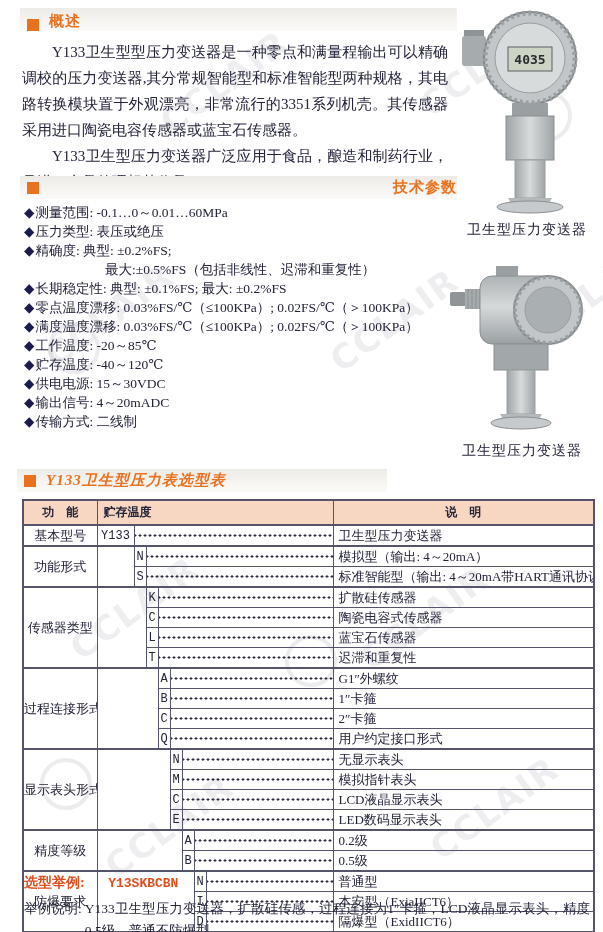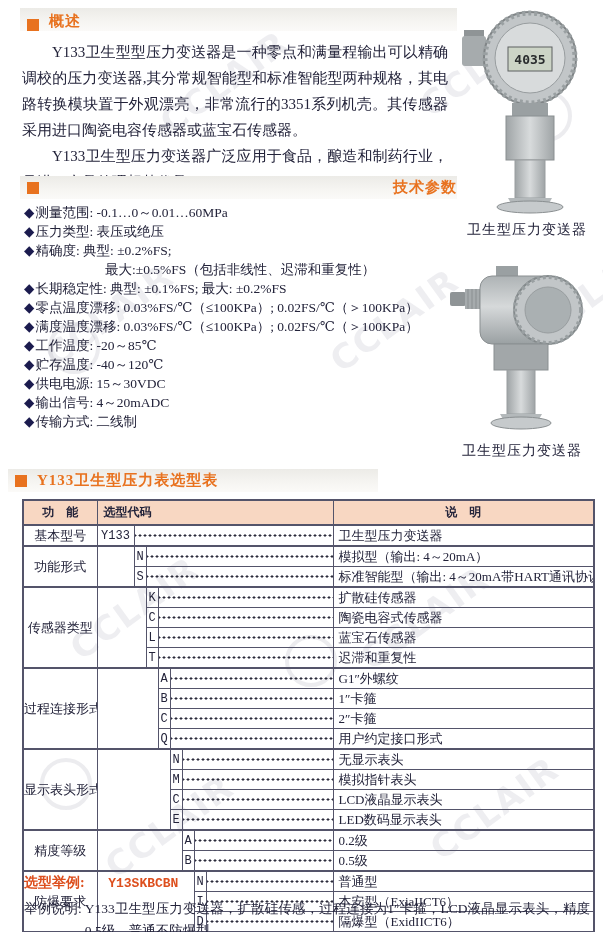--- a/index.html
+++ b/index.html
@@ -190,42 +190,42 @@
     <circle cx="100" cy="60" r="33" fill="none" stroke="#9aa0a2" stroke-width="4" stroke-dasharray="3 3"></circle>
     <circle cx="100" cy="60" r="23" fill="#aab0b2" stroke="#989d9f"></circle>
     <rect x="46" y="94" width="54" height="26" fill="#a2a7a9" stroke="#8a8f91"></rect>
     <rect x="59" y="120" width="28" height="44" fill="url(#gm3)" stroke="#999ea0"></rect>
     <path d="M52 164 L94 164 L90 171 L56 171 Z" fill="#b4b9bb"></path>
     <ellipse cx="73" cy="173" rx="30" ry="6" fill="#c6cacc" stroke="#8a8f91"></ellipse>
   </svg>
 </div>
 <div class="figcaption" style="left:442px;top:442px;width:160px;">卫生型压力变送器</div>
 
-<div class="section-bar" style="left:8px;top:469px;width:370px;">
+<div class="section-bar" style="left:17px;top:469px;width:370px;font-style:italic;">
   <span class="sq"></span>
   <span class="section-title">Y133卫生型压力表选型表</span>
 </div>
 
 <table id="sel-table">
   <colgroup>
     <col style="width:74px">
       <col style="width:37px">
       <col style="width:12px">
       <col style="width:12px">
     <col style="width:12px">
       <col style="width:12px">
       <col style="width:12px">
       <col style="width:12px">
     <col style="width:127px">
       <col style="width:261px">
   </colgroup>
   <thead>
     <tr>
       <th class="hfunc">功　能</th>
-      <th class="hcode" colspan="8">选型代码</th>
+      <th class="hcode" colspan="8">贮存温度</th>
       <th class="hdesc">说　明</th>
     </tr>
   </thead>
   <tbody id="sel-table-body">
       <tr class="group-start">
         <td class="func" rowspan="1">基本型号</td>
         <td class="code">Y133</td>
         <td class="dots" colspan="7"></td>
         <td class="desc">卫生型压力变送器</td>
       </tr>

